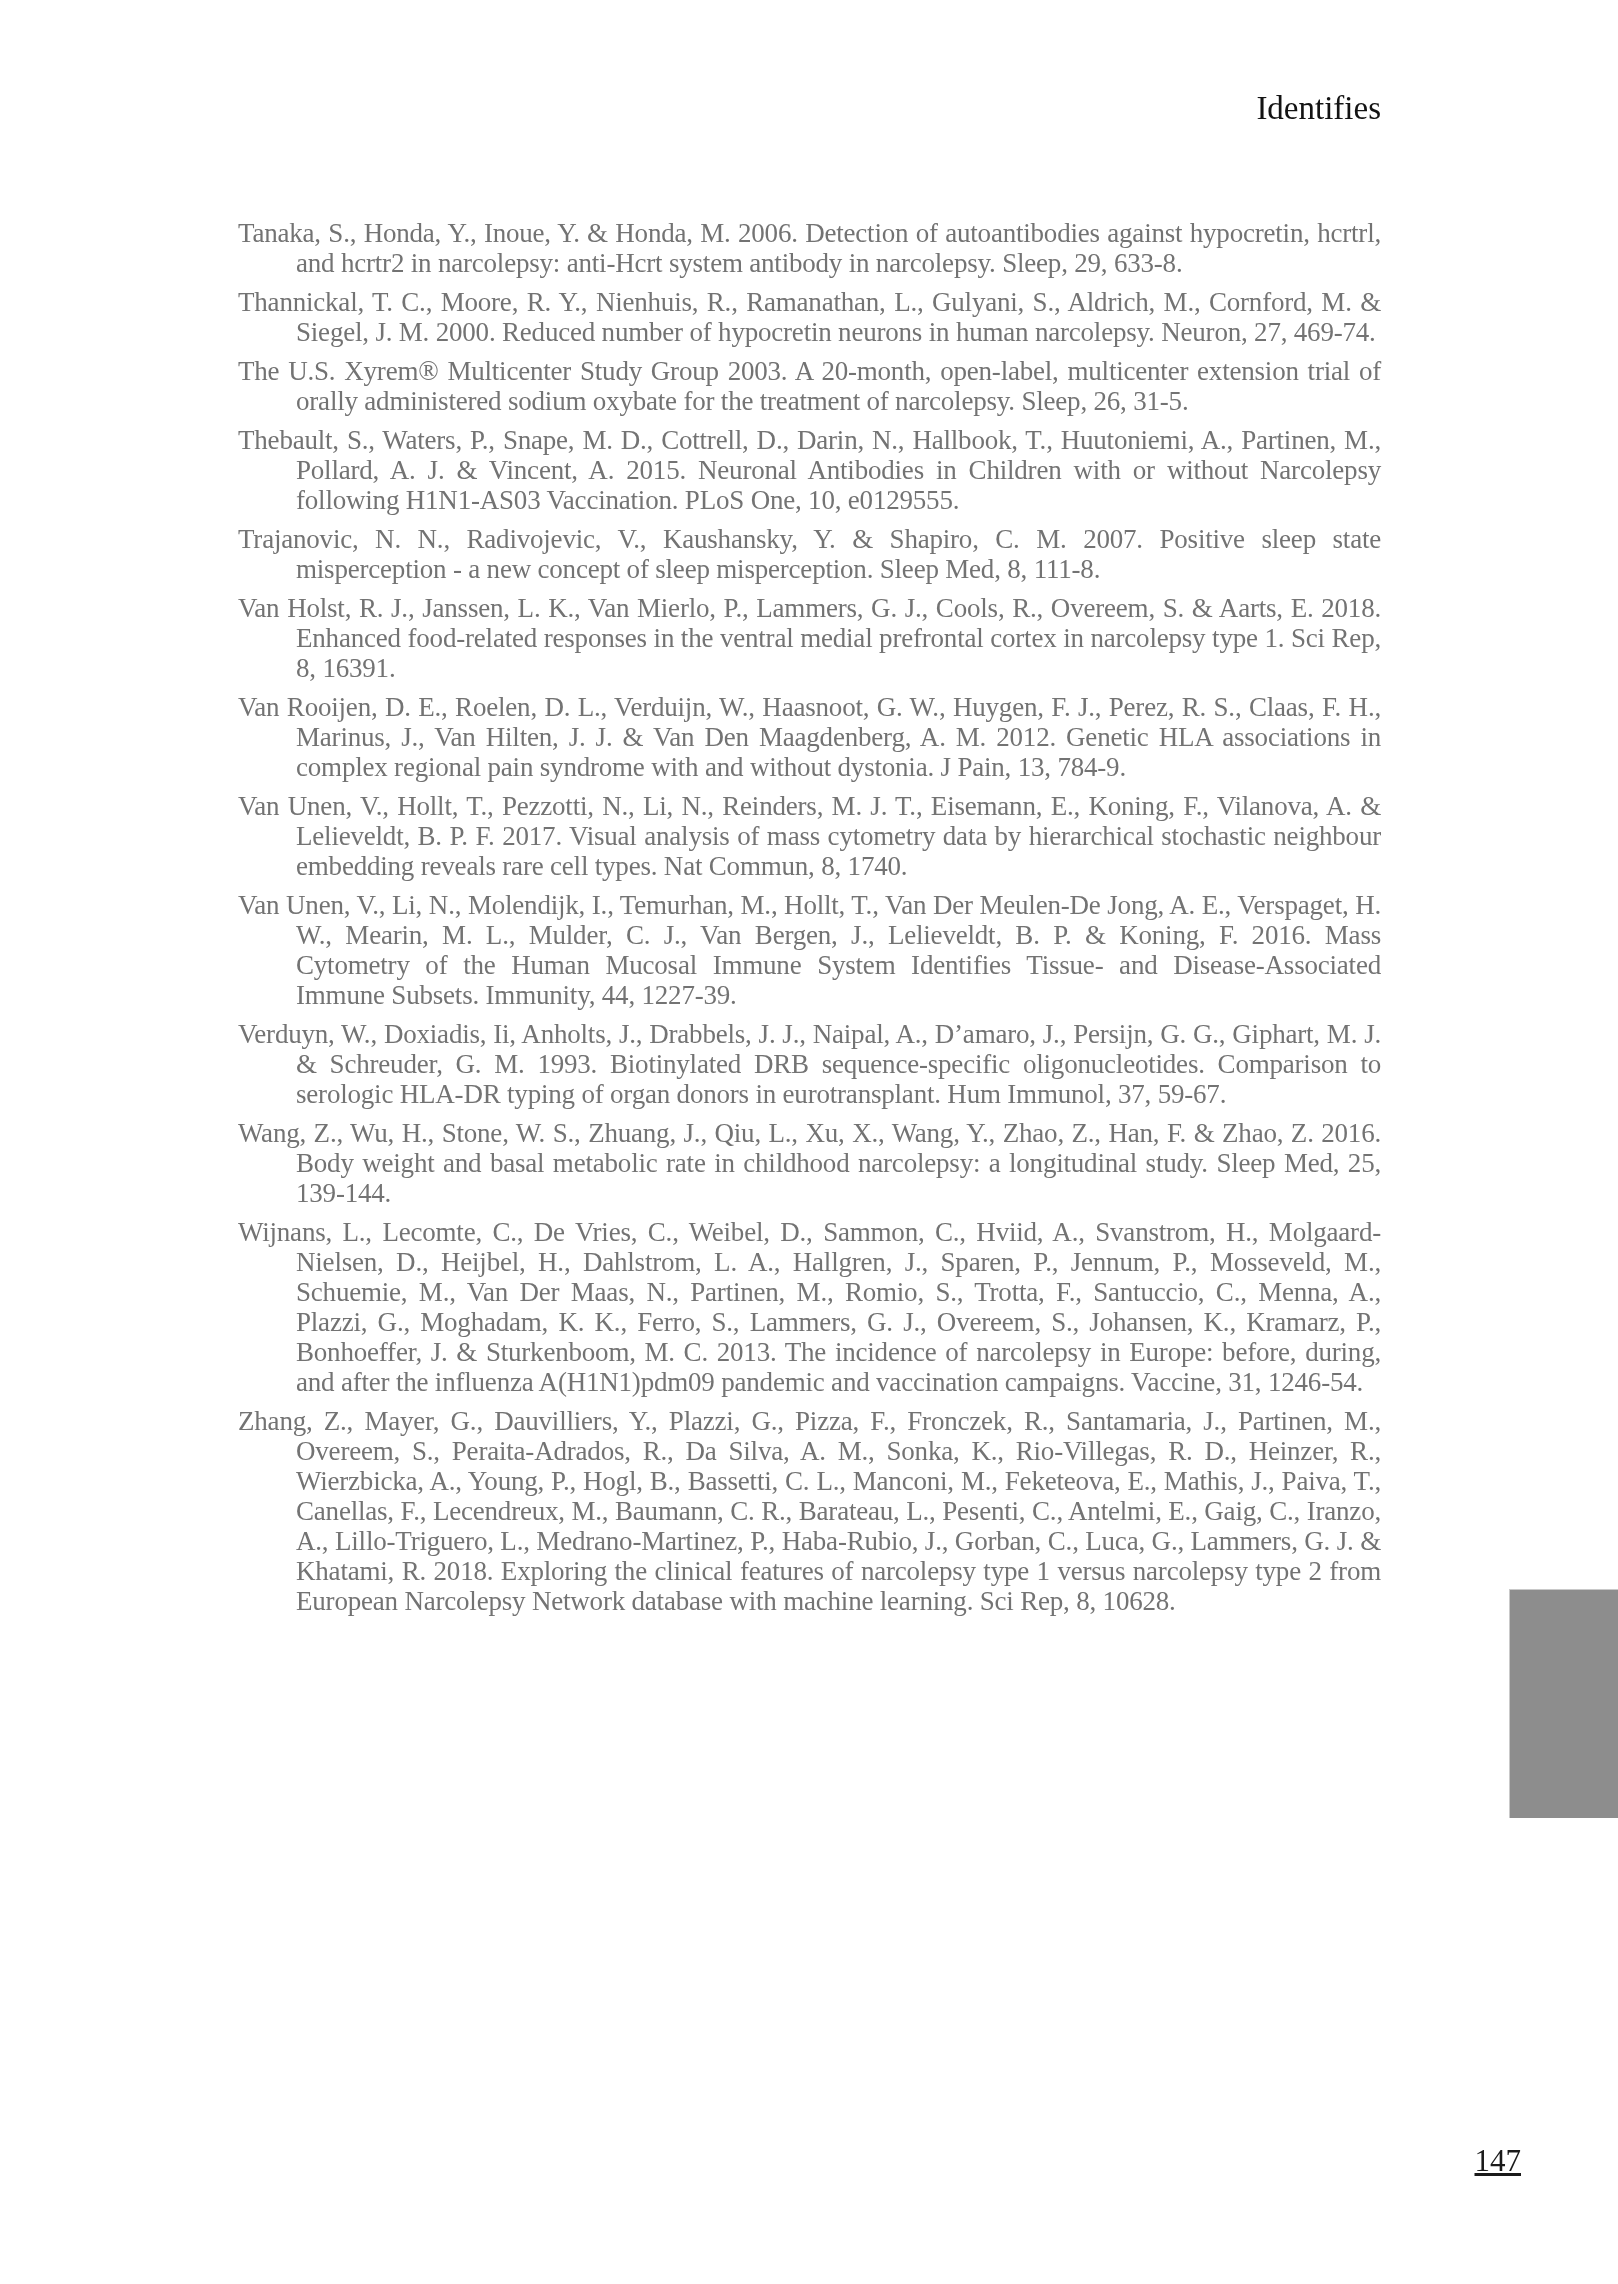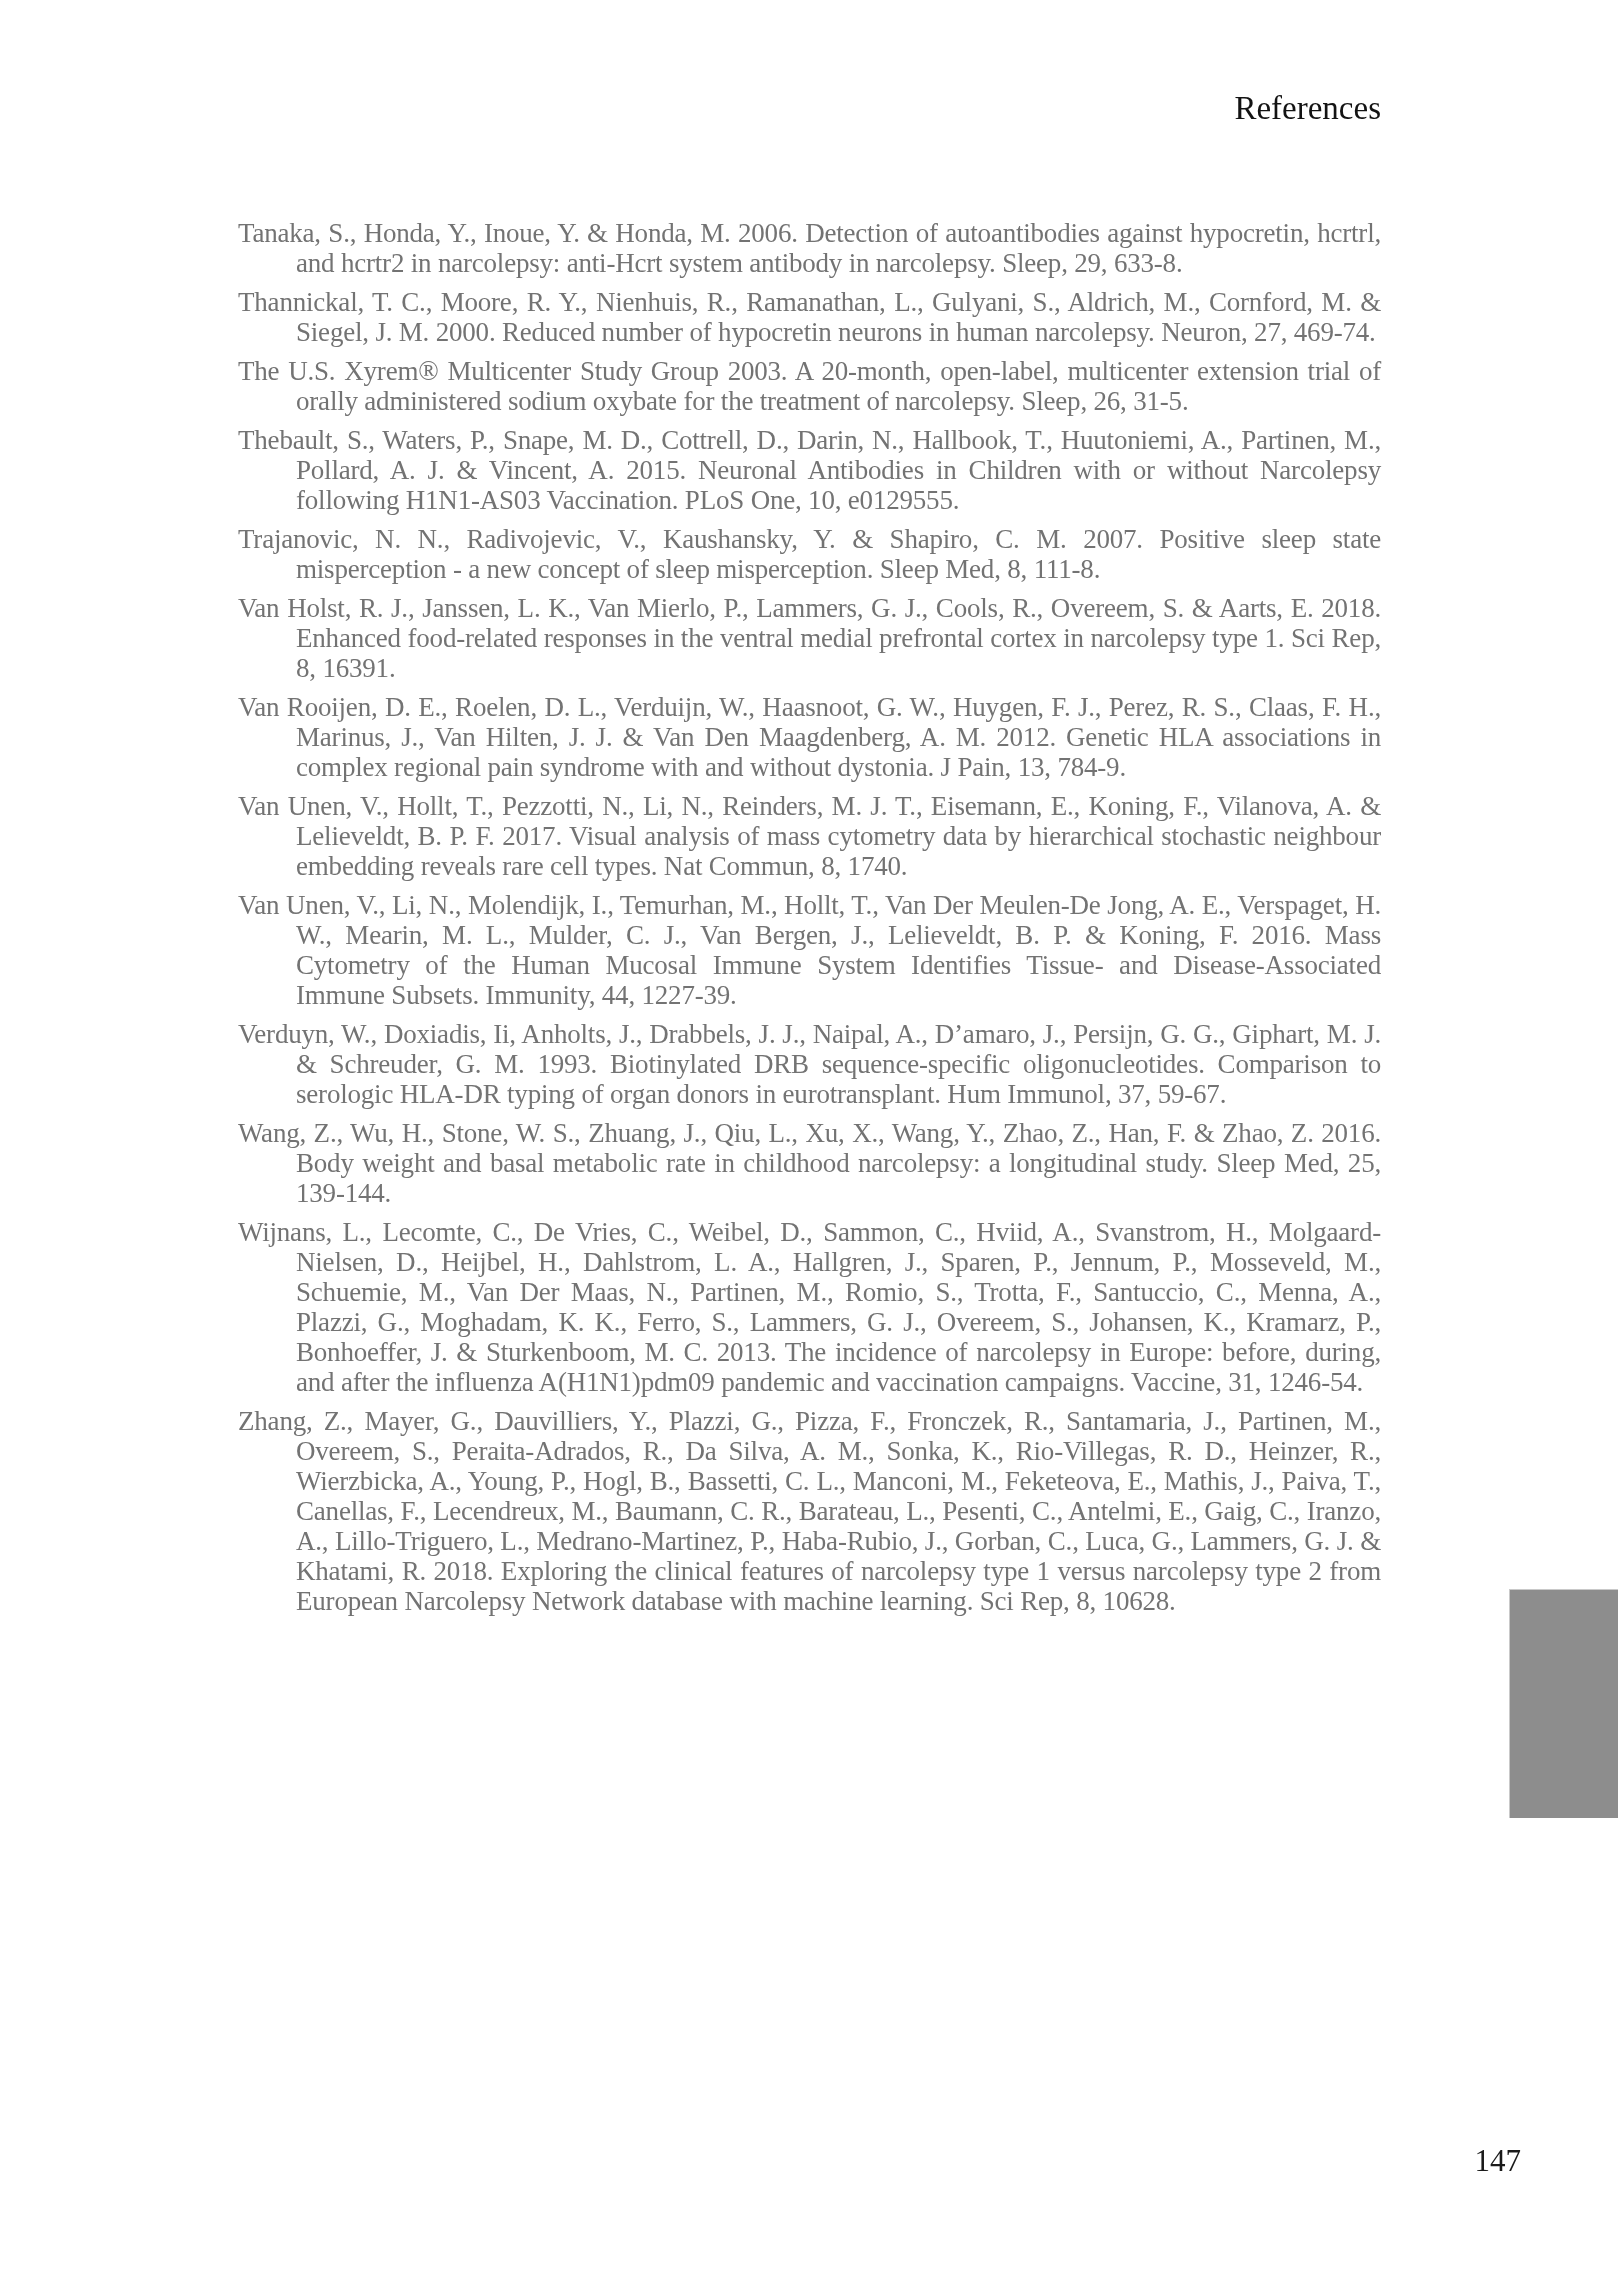--- a/index.html
+++ b/index.html
@@ -51,26 +51,27 @@
     border-left: 1.5px solid #c9c9c9;
     box-sizing: border-box;
   }
   .page-number {
     position: absolute;
     top: 2145px;
     right: 98px;
     font-size: 31px;
     line-height: 1;
     color: #1a1a1a;
+    text-decoration: underline;
   }
 </style>
 </head>
 <body>
 
-<div class="page-header">References</div>
+<div class="page-header">Identifies</div>
 
 <div class="ref-list">
     <p>Tanaka, S., Honda, Y., Inoue, Y. &amp; Honda, M. 2006. Detection of autoantibodies against hypocretin, hcrtrl, and hcrtr2 in narcolepsy: anti-Hcrt system antibody in narcolepsy. Sleep, 29, 633-8.</p>
     <p>Thannickal, T. C., Moore, R. Y., Nienhuis, R., Ramanathan, L., Gulyani, S., Aldrich, M., Cornford, M. &amp; Siegel, J. M. 2000. Reduced number of hypocretin neurons in human narcolepsy. Neuron, 27, 469-74.</p>
     <p>The U.S. Xyrem® Multicenter Study Group 2003. A 20-month, open-label, multicenter extension trial of orally administered sodium oxybate for the treatment of narcolepsy. Sleep, 26, 31-5.</p>
     <p>Thebault, S., Waters, P., Snape, M. D., Cottrell, D., Darin, N., Hallbook, T., Huutoniemi, A., Partinen, M., Pollard, A. J. &amp; Vincent, A. 2015. Neuronal Antibodies in Children with or without Narcolepsy following H1N1-AS03 Vaccination. PLoS One, 10, e0129555.</p>
     <p>Trajanovic, N. N., Radivojevic, V., Kaushansky, Y. &amp; Shapiro, C. M. 2007. Positive sleep state misperception - a new concept of sleep misperception. Sleep Med, 8, 111-8.</p>
     <p>Van Holst, R. J., Janssen, L. K., Van Mierlo, P., Lammers, G. J., Cools, R., Overeem, S. &amp; Aarts, E. 2018. Enhanced food-related responses in the ventral medial prefrontal cortex in narcolepsy type 1. Sci Rep, 8, 16391.</p>
     <p>Van Rooijen, D. E., Roelen, D. L., Verduijn, W., Haasnoot, G. W., Huygen, F. J., Perez, R. S., Claas, F. H., Marinus, J., Van Hilten, J. J. &amp; Van Den Maagdenberg, A. M. 2012. Genetic HLA associations in complex regional pain syndrome with and without dystonia. J Pain, 13, 784-9.</p>
     <p>Van Unen, V., Hollt, T., Pezzotti, N., Li, N., Reinders, M. J. T., Eisemann, E., Koning, F., Vilanova, A. &amp; Lelieveldt, B. P. F. 2017. Visual analysis of mass cytometry data by hierarchical stochastic neighbour embedding reveals rare cell types. Nat Commun, 8, 1740.</p>

